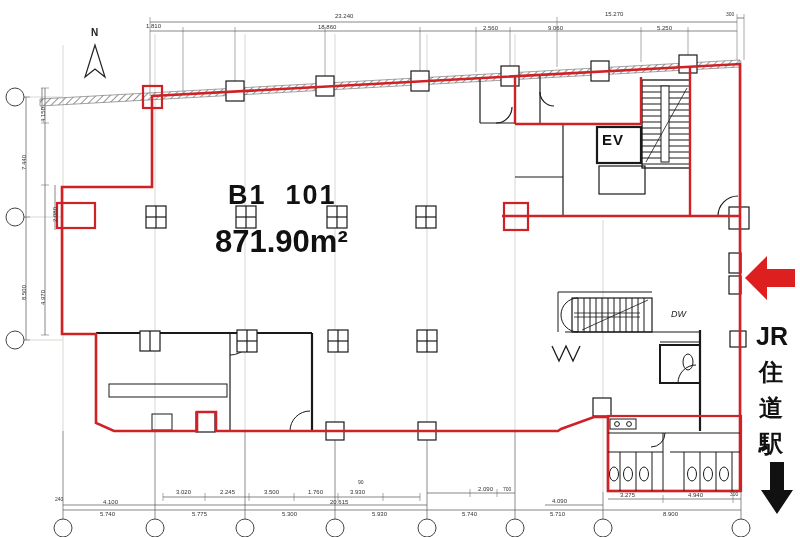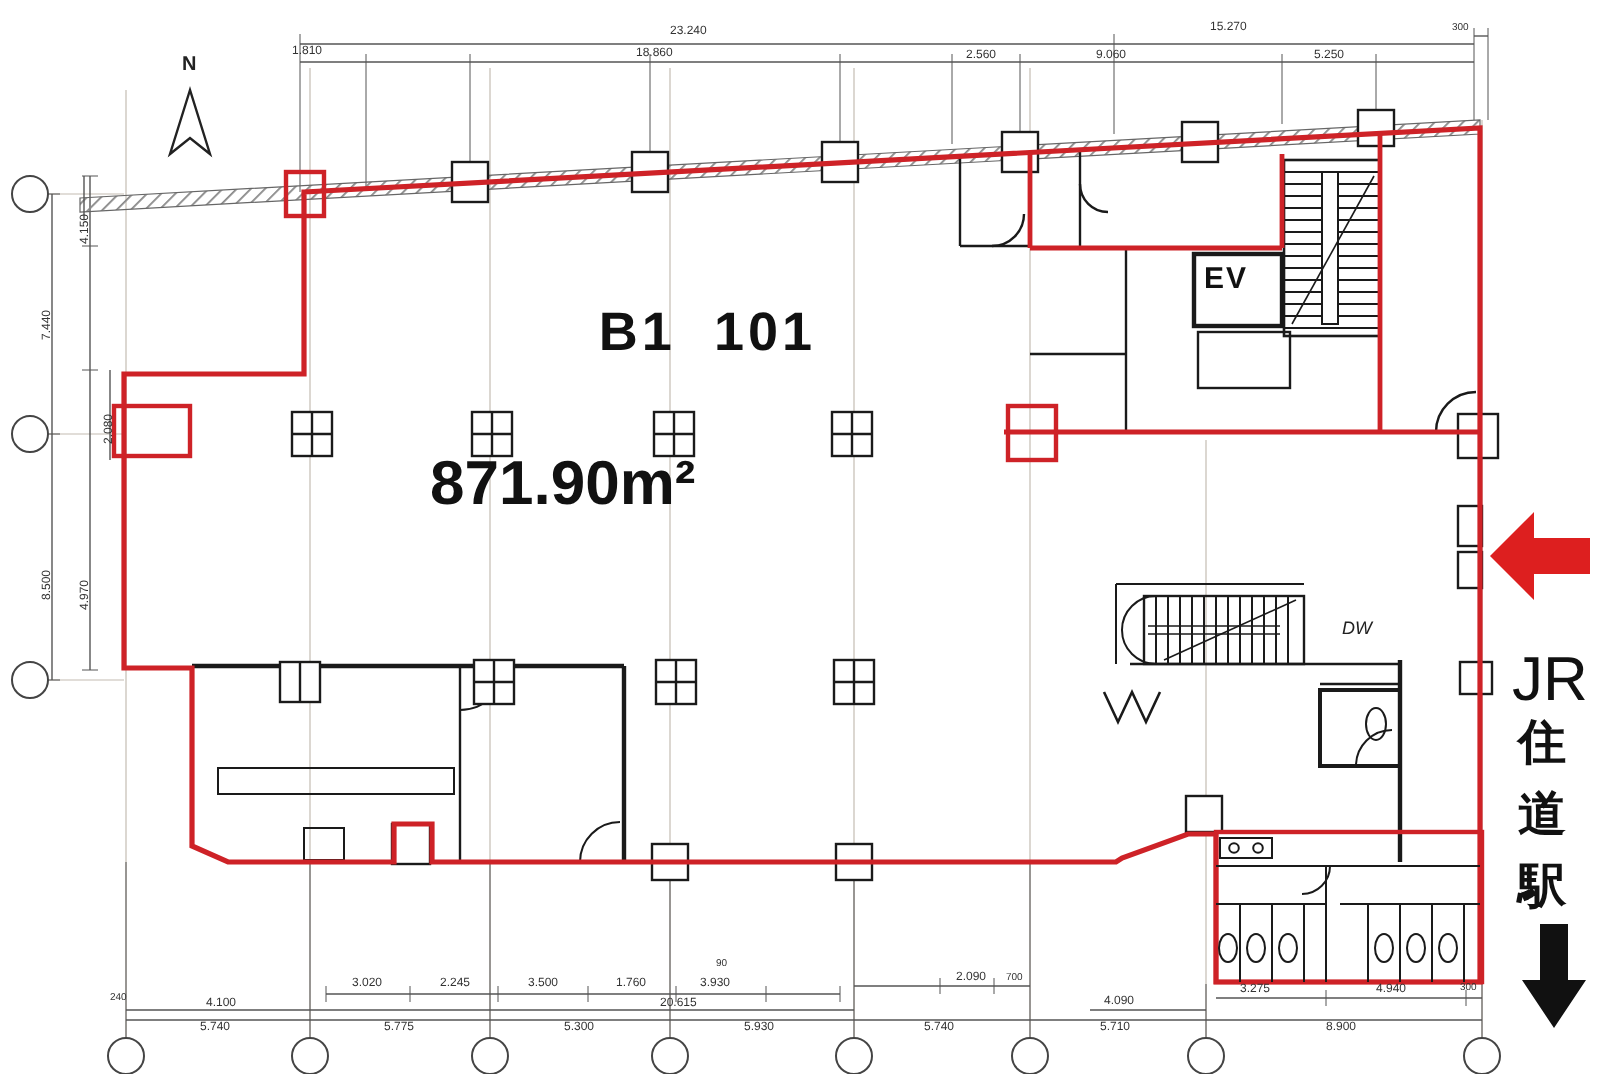--- a/index.html
+++ b/index.html
@@ -1,26 +1,26 @@
 <!DOCTYPE html>
 <html><head>
 <meta charset="utf-8">
 <style>
   html,body{margin:0;padding:0;background:#fff;}
   .canvas{position:relative;width:800px;height:537px;background:#ffffff;overflow:hidden;
           font-family:"Liberation Sans","DejaVu Sans",sans-serif;color:#111;}
   svg{position:absolute;left:0;top:0;}
   .lbl{position:absolute;white-space:pre;line-height:1;}
-  .unit{left:228px;top:153px;width:180px;text-align:right;font-size:27px;font-weight:700;letter-spacing:2px;}
+  .unit{left:228px;top:182px;width:180px;text-align:left;font-size:27px;font-weight:700;letter-spacing:2px;}
   .area-m2{left:215px;top:226px;width:220px;text-align:left;font-size:31px;font-weight:700;}
   .area-tsubo{left:172px;top:281px;width:330px;text-align:center;font-size:30px;font-weight:700;}
   .ev{left:602px;top:132px;font-size:15px;font-weight:600;letter-spacing:1px;}
   .dw{left:671px;top:310px;font-size:9px;font-style:italic;color:#222;}
   .north-n{left:91px;top:28px;font-size:10px;font-weight:600;color:#222;}
-  .jr{left:756px;top:324px;font-size:31px;font-weight:400;}
+  .jr{left:756px;top:324px;font-size:25px;font-weight:700;}
   .sta{left:759px;font-size:24px;font-weight:700;}
   .sta1{top:360px;}.sta2{top:396px;}.sta3{top:432px;}
   .dim{position:absolute;font-size:6px;color:#333;white-space:nowrap;line-height:1;}
   .dim.sm{font-size:5px;}
   .vdim{position:absolute;font-size:6px;color:#333;white-space:nowrap;line-height:1;
         transform:rotate(-90deg);transform-origin:0 0;}
 </style>
 </head>
 <body>
 

